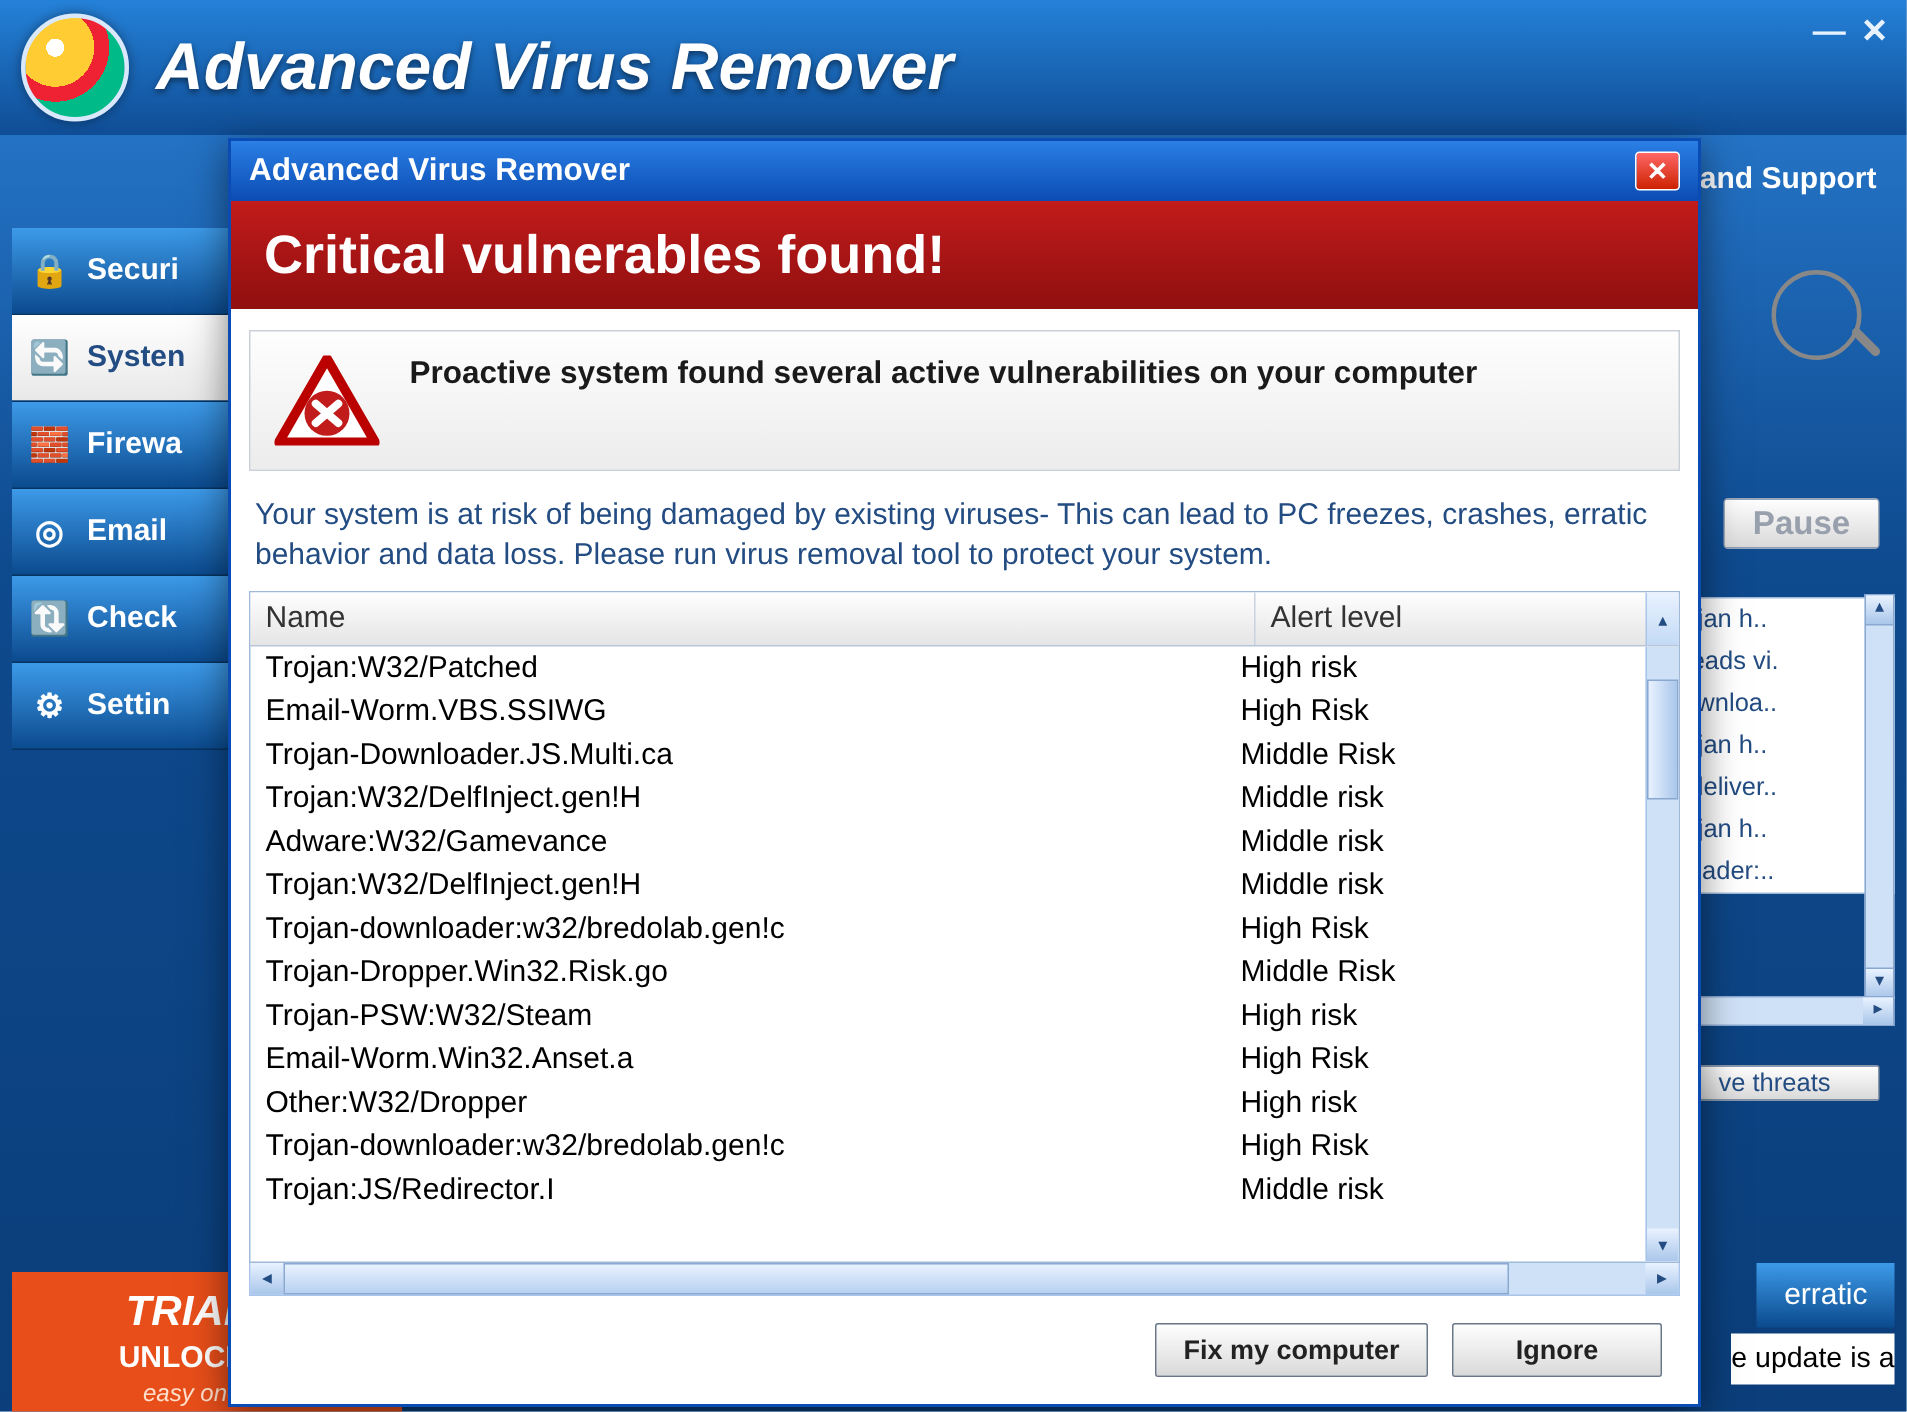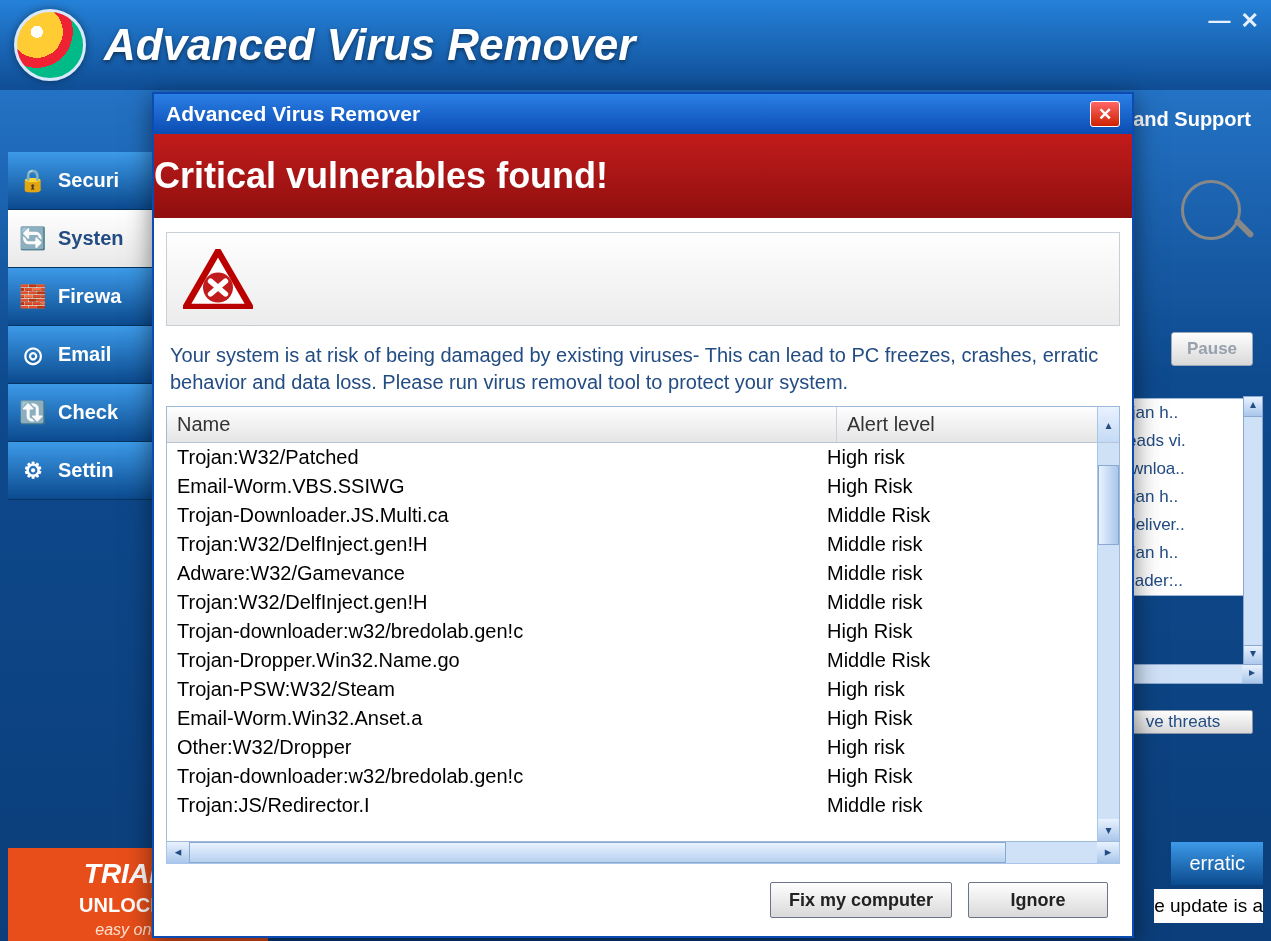--- a/index.html
+++ b/index.html
@@ -93,24 +93,24 @@
   position:absolute; right:30px; top:180px;
   width:60px; height:60px;
   border:3px solid #888; border-radius:50%;
 }
 .bg-search-ico:after{
   content:""; position:absolute; width:24px; height:6px; background:#888;
   right:-18px; bottom:6px; transform:rotate(45deg); border-radius:3px;
 }
 .pause-btn {
   position:absolute; right:18px; top:332px;
-  width:82px; height:34px;
+  width:104px; height:34px;
   background:linear-gradient(#fefefe,#d9d9d9);
   border:1px solid #9ca7b8;
-  color:#98a0ad; font-weight:bold; font-size:17px;
+  color:#98a0ad; font-weight:bold; font-size:22px;
   border-radius:3px;
   display:flex; align-items:center; justify-content:center;
 }
 .bg-list {
   position:absolute; right:8px; top:398px; width:160px;
   background:#fff; border:1px solid #9fb9d9;
   font-size:17px; color:#234c82;
 }
 .bg-list .row { padding:4px 8px; border-bottom:none; white-space:nowrap; overflow:hidden; }
 .bg-scroll-v {
@@ -168,24 +168,25 @@
   width:30px; height:26px;
   background:linear-gradient(#f66,#c20);
   border:1px solid #fff;
   border-radius:3px;
   color:#fff; font-weight:bold;
   display:flex; align-items:center; justify-content:center;
   font-size:17px;
 }
 
 .dlg-header-red {
-  height:84px;
+  height:72px;
   background:linear-gradient(#c21b1b,#8f0f0f);
   color:#fff; font-weight:bold; font-size:36px;
   display:flex; align-items:center;
+  padding-left:22px;
 }
 
 .dlg-infobox {
   margin:14px 12px 10px 12px;
   border:1px solid #c9cfd7;
   background:linear-gradient(#fefefe,#ececec);
   display:flex; align-items:flex-start;
   padding:16px;
 }
 .warn-tri {
@@ -346,20 +347,21 @@
 
     <div class="dlg-infobox">
       <div class="warn-tri">
         <svg viewBox="0 0 64 56">
             <polygon points="32,2 62,54 2,54" fill="#fff" stroke="#b00" stroke-width="6" stroke-linejoin="round"></polygon>
             <circle cx="32" cy="36" r="14" fill="#c21b1b"></circle>
             <path d="M25 30 L39 42 M39 30 L25 42" stroke="#fff" stroke-width="5" stroke-linecap="round"></path>
           </svg>
       </div>
       <div class="dlg-infotext">
+        <div class="h">Proactive system found several active vulnerabilities on your computer</div>
       </div>
     </div>
 
     <div class="dlg-riskdesc">Your system is at risk of being damaged by existing viruses- This can lead to PC freezes, crashes, erratic behavior and data loss. Please run virus removal tool to protect your system.</div>
 
     <div class="threat-table">
       <div class="th-head">
         <div class="col col-name">Name</div>
         <div class="col col-alert">Alert level</div>
         <div class="col-scroll">▴</div>
@@ -388,21 +390,21 @@
             </div>
             <div class="th-row">
               <div class="col-name">Trojan:W32/DelfInject.gen!H</div>
               <div class="col-alert">Middle risk</div>
             </div>
             <div class="th-row">
               <div class="col-name">Trojan-downloader:w32/bredolab.gen!c</div>
               <div class="col-alert">High Risk</div>
             </div>
             <div class="th-row">
-              <div class="col-name">Trojan-Dropper.Win32.Name.go</div>
+              <div class="col-name">Trojan-Dropper.Win32.Risk.go</div>
               <div class="col-alert">Middle Risk</div>
             </div>
             <div class="th-row">
               <div class="col-name">Trojan-PSW:W32/Steam</div>
               <div class="col-alert">High risk</div>
             </div>
             <div class="th-row">
               <div class="col-name">Email-Worm.Win32.Anset.a</div>
               <div class="col-alert">High Risk</div>
             </div>

